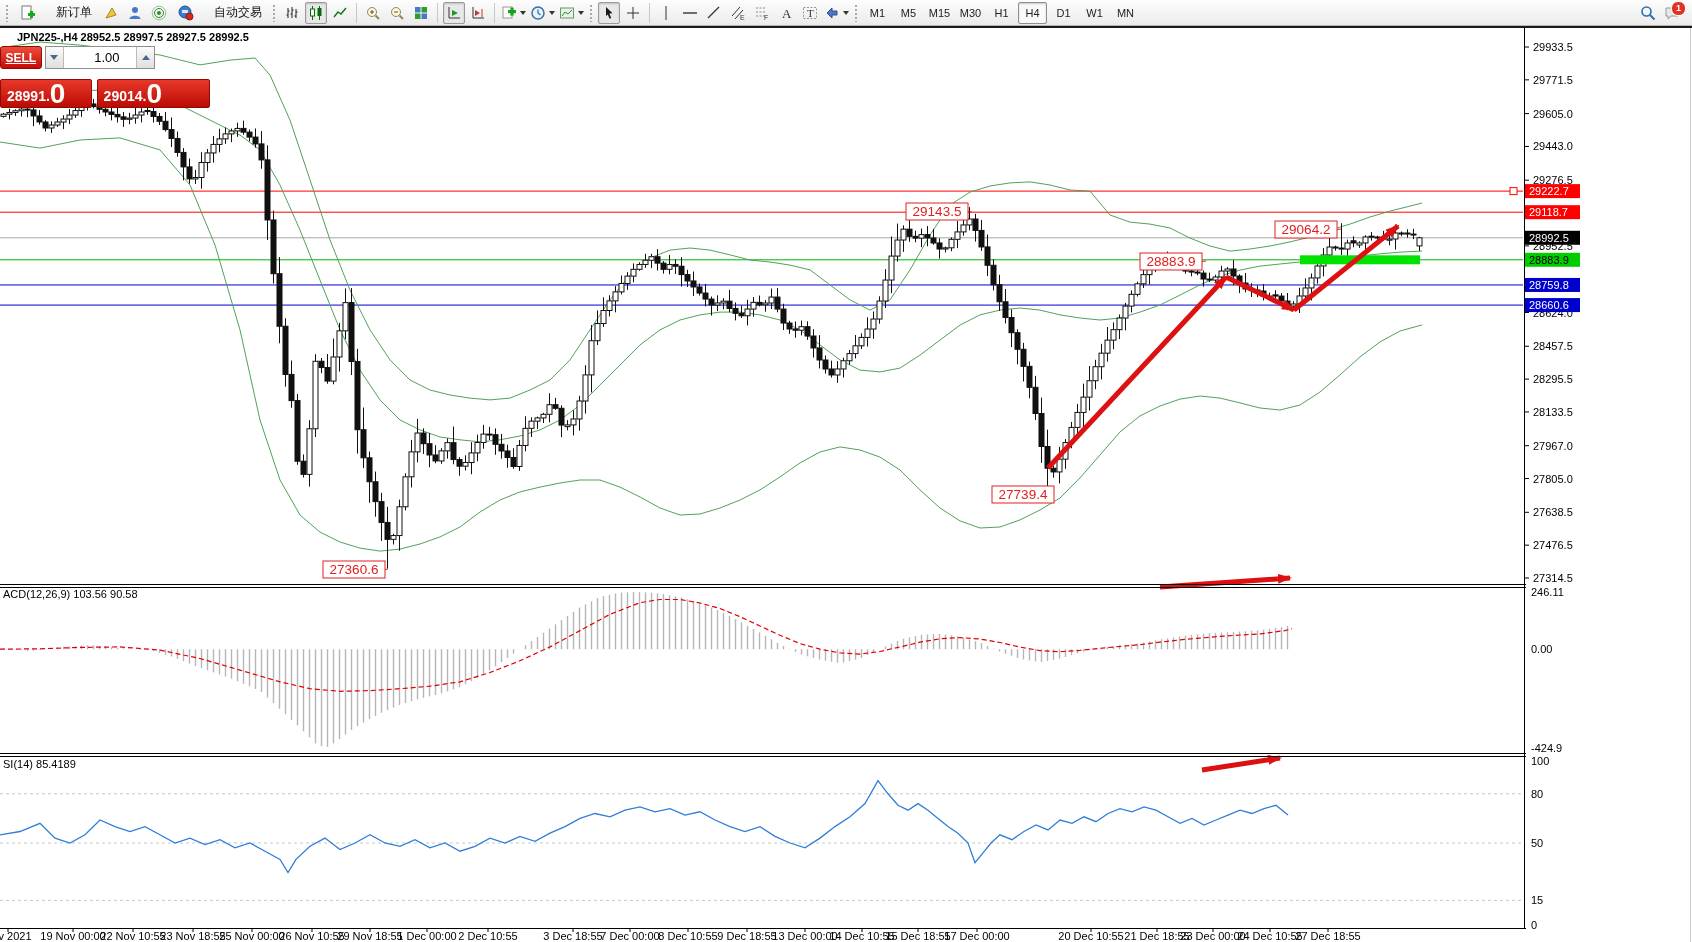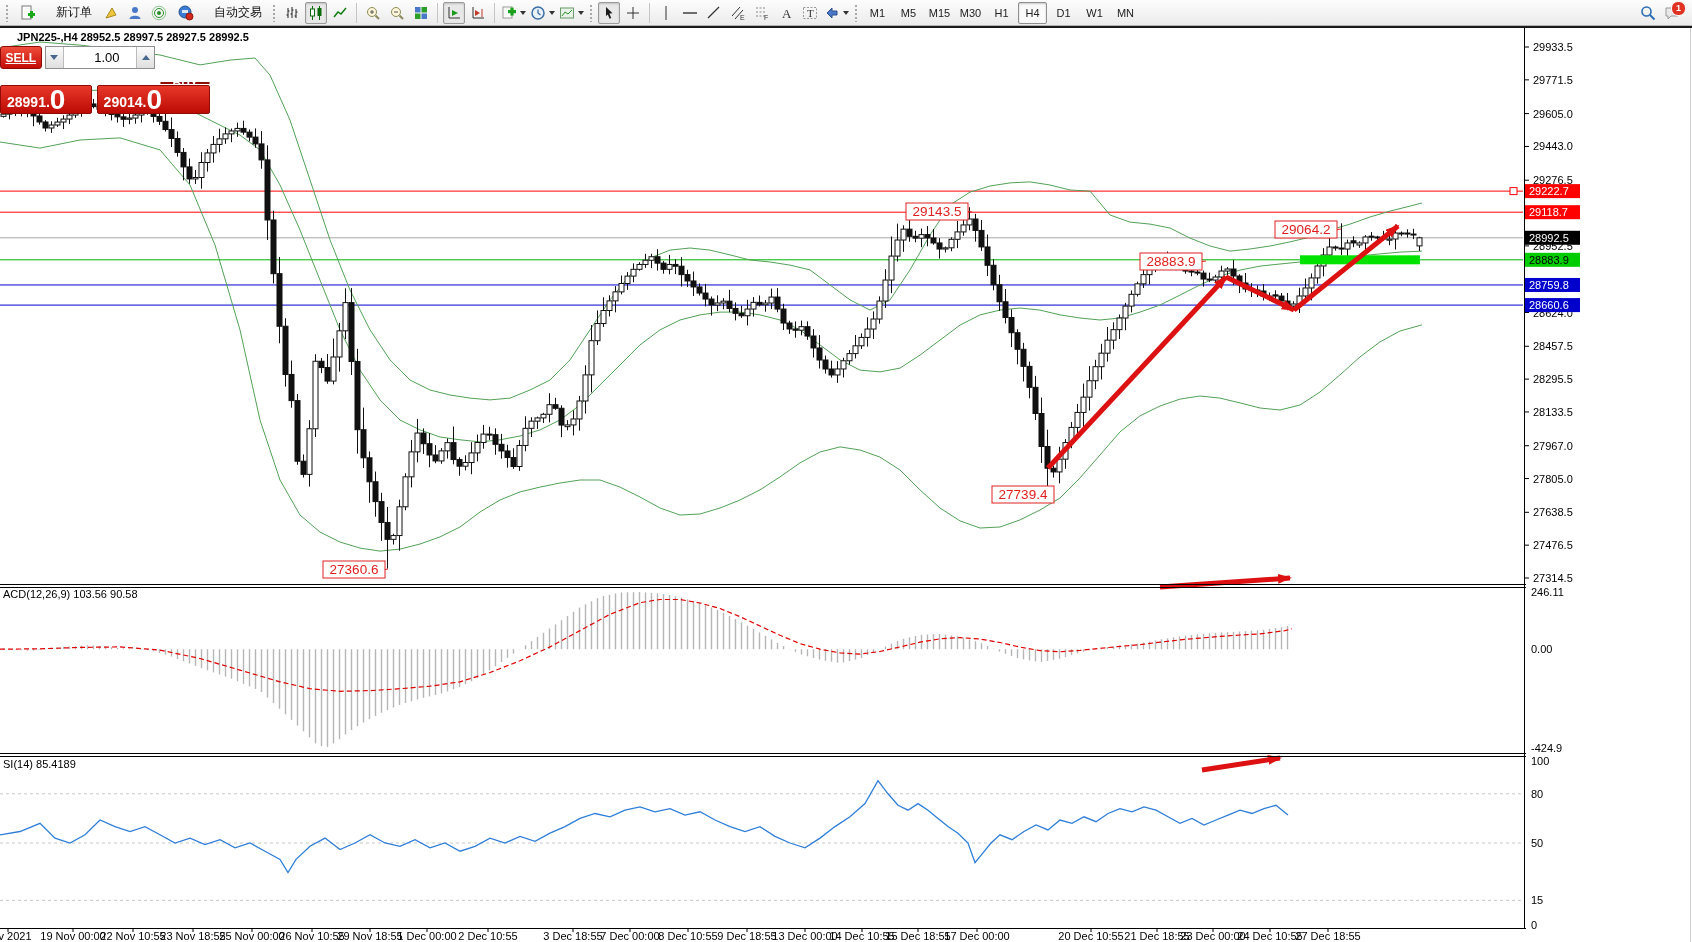--- a/index.html
+++ b/index.html
@@ -28,21 +28,21 @@
 .tp-btn{background:linear-gradient(#ef4d3c,#c40d06);color:#fff;font-size:12px;font-weight:bold;border:1px solid #8f0b06;border-radius:3px;display:flex;align-items:center;justify-content:center;}
 .tp-sell{width:40px;text-decoration:underline;}
 .tp-buy{width:48px;margin-left:5px;margin-top:36px;}
 .spinner{display:flex;margin-left:3px;border:1px solid #8f8f8f;background:#fff;width:112px;box-sizing:border-box;}
 .spin-btn{width:17px;background:linear-gradient(#fbfbfb,#dfdfdf);border-left:1px solid #bbb;border-right:1px solid #bbb;display:flex;align-items:center;justify-content:center;}
 .spin-btn:first-child{border-left:none;}
 .spin-btn:last-child{border-right:none;}
 .tri-up{width:0;height:0;border-left:4px solid transparent;border-right:4px solid transparent;border-bottom:5px solid #49688e;}
 .tri-dn{width:0;height:0;border-left:4px solid transparent;border-right:4px solid transparent;border-top:5px solid #49688e;}
 .vol{flex:1;font-size:13px;color:#000;display:flex;align-items:center;justify-content:flex-end;padding-right:17px;}
-.tp-prices{display:flex;margin-top:16px;justify-content:flex-end;}
+.tp-prices{display:flex;margin-top:10px;justify-content:flex-end;}
 .price-box{height:29px;background:linear-gradient(#e8382a,#bc0b04);border:1px solid #8f0b06;border-radius:2px;color:#fff;display:flex;align-items:flex-end;padding:0 3px 1px 6px;box-sizing:border-box;}
 .pb-sell{width:96px;}
 .pb-buy{width:119px;margin-left:5px;}
 .p-sm{font-size:14px;font-weight:bold;line-height:20px;}
 .p-dot{font-size:14px;font-weight:bold;line-height:20px;}
 .p-big{font-size:28px;font-weight:bold;line-height:25px;margin-top:-6px;}
 .icon16{width:16px;height:16px;display:block;}
 </style>
 </head>
 <body>

